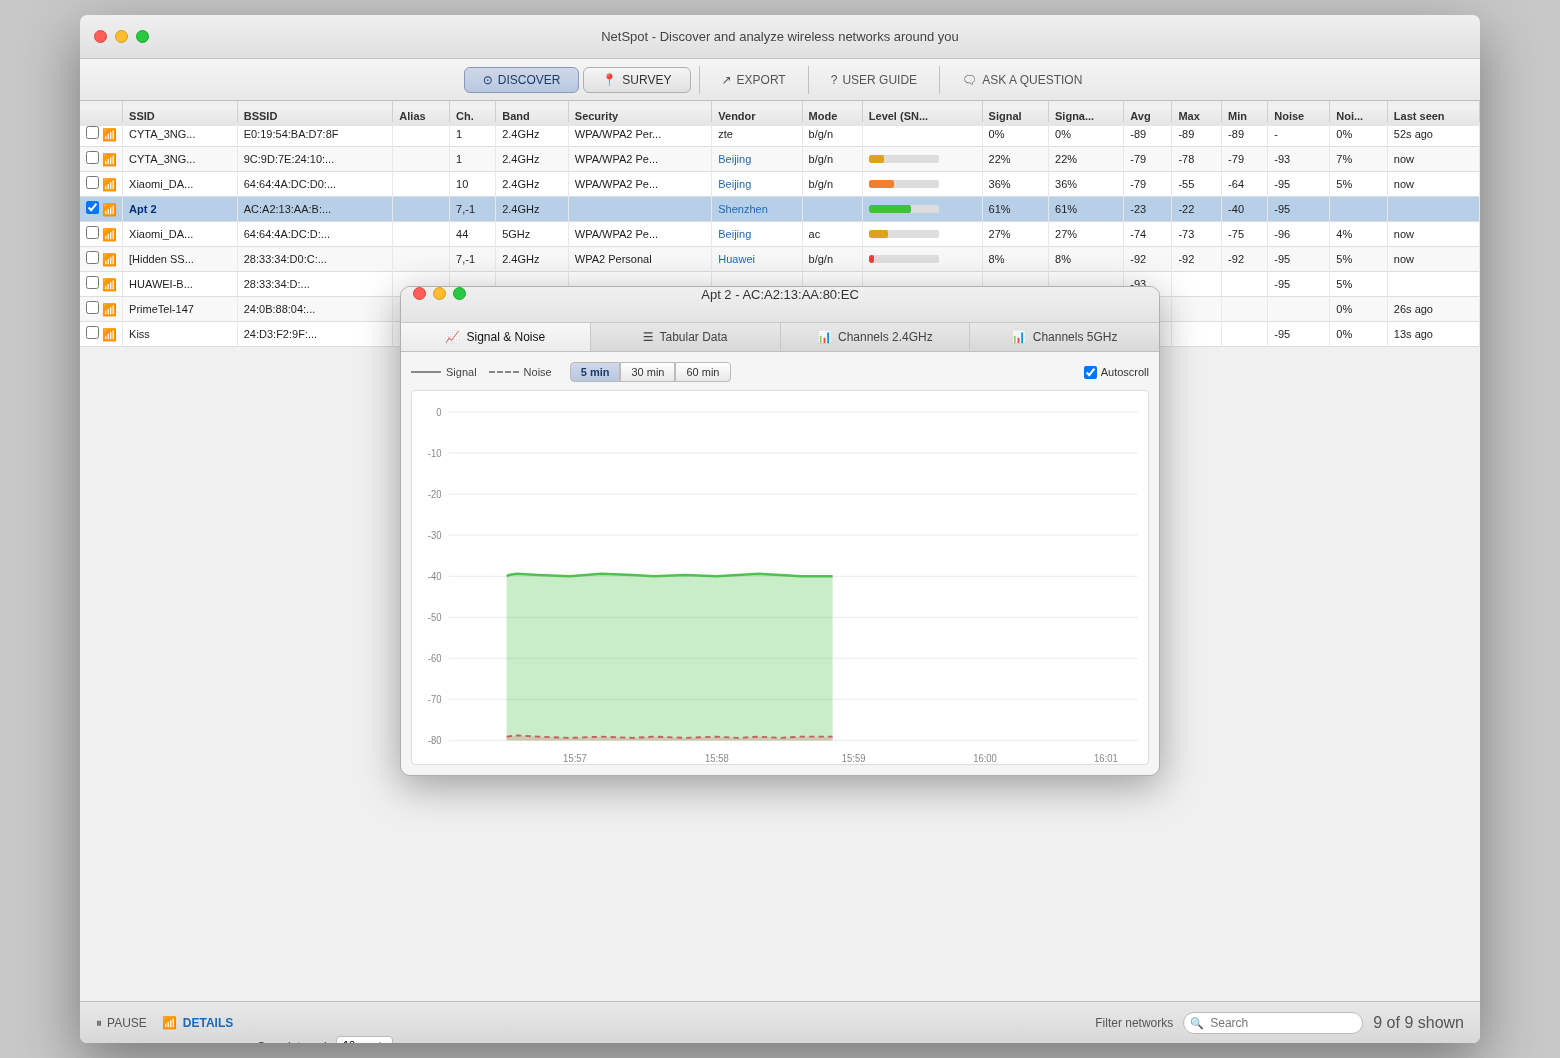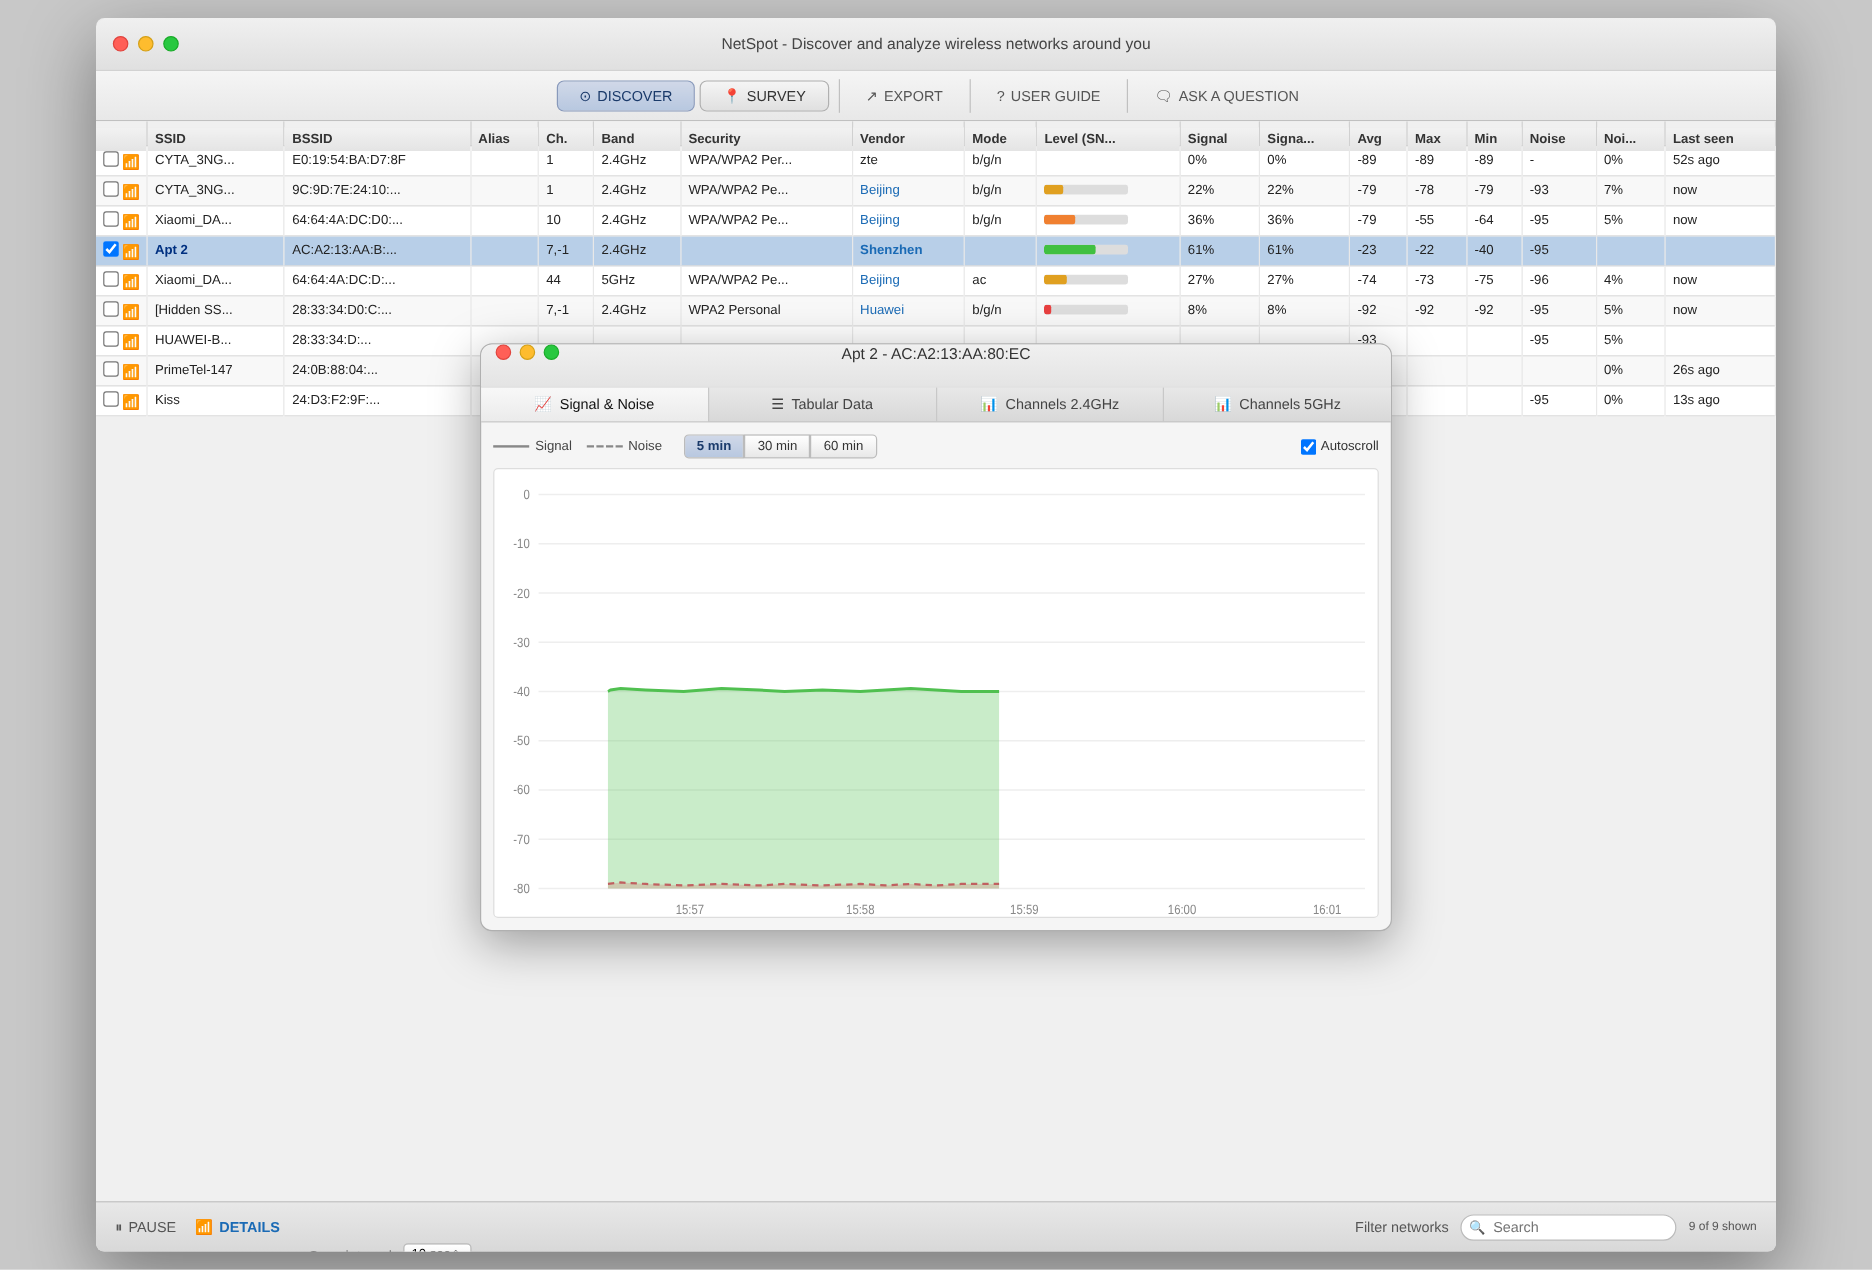--- a/index.html
+++ b/index.html
@@ -242,21 +242,21 @@
     .search-wrapper::before {
       content: '🔍';
       font-size: 11px;
       position: absolute;
       left: 7px;
       top: 50%;
       transform: translateY(-50%);
       z-index: 1;
     }
     .count-label {
-      font-size: 10px;
+      font-size: 16px;
       color: #555;
       white-space: nowrap;
     }
     
     .modal-overlay {
       position: absolute;
       top: 0; left: 0; right: 0; bottom: 0;
       display: flex;
       align-items: center;
       justify-content: center;
@@ -547,21 +547,21 @@
       <td class="checkbox-cell">
         <input type="checkbox" checked="" style="">
         <span class="wifi-icon">📶</span>
       </td>
       <td style="color:#003080;font-weight:600;">Apt 2</td>
       <td>AC:A2:13:AA:B:...</td>
       <td></td>
       <td>7,-1</td>
       <td>2.4GHz</td>
       <td></td>
-      <td style="color:#1a6ab5;font-weight:bold;">Shenzhen</td>
+      <td style="color:#1a6ab5;">Shenzhen</td>
       <td></td>
       <td><div class="progress-bar">
                   <div class="progress-fill" style="width:61%;background:#40c040;"></div>
                 </div></td>
       <td>61%</td>
       <td>61%</td>
       <td>-23</td>
       <td>-22</td>
       <td>-40</td>
       <td>-95</td>

